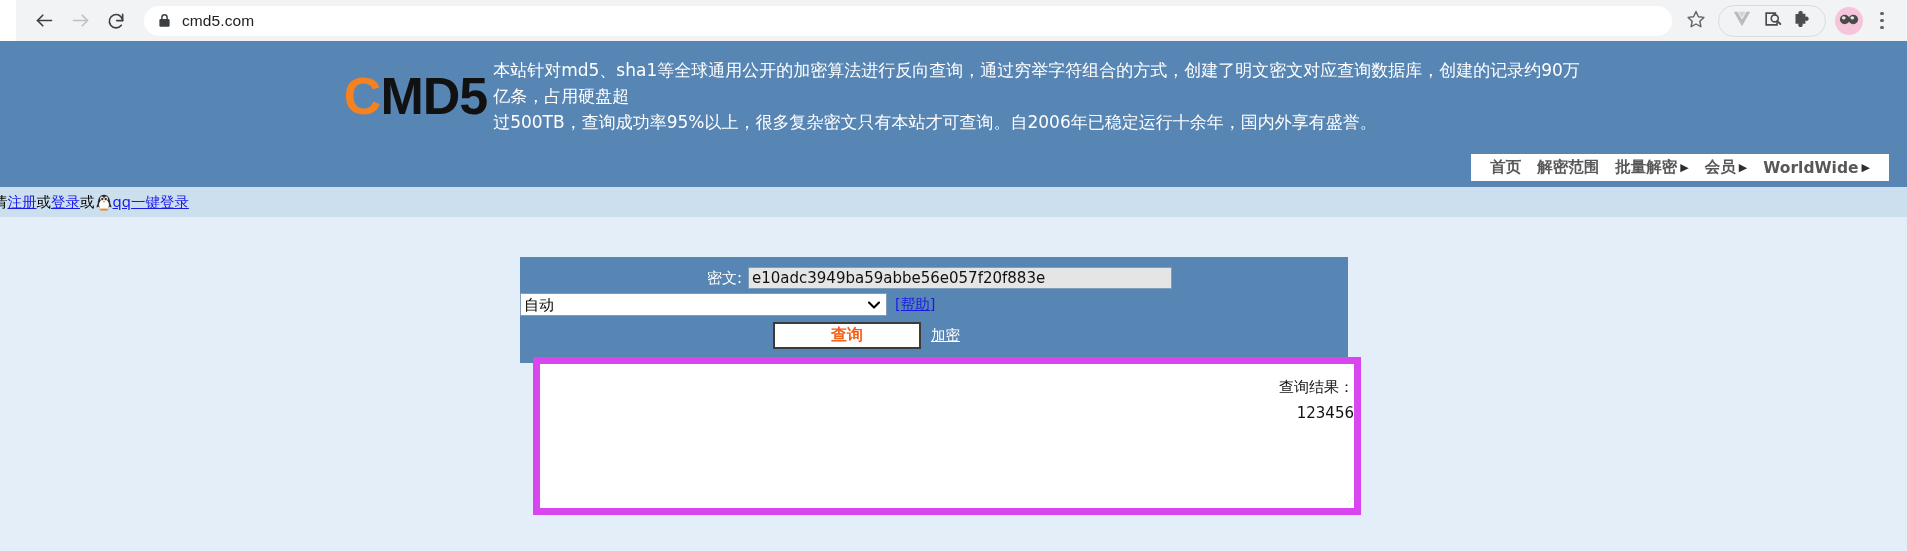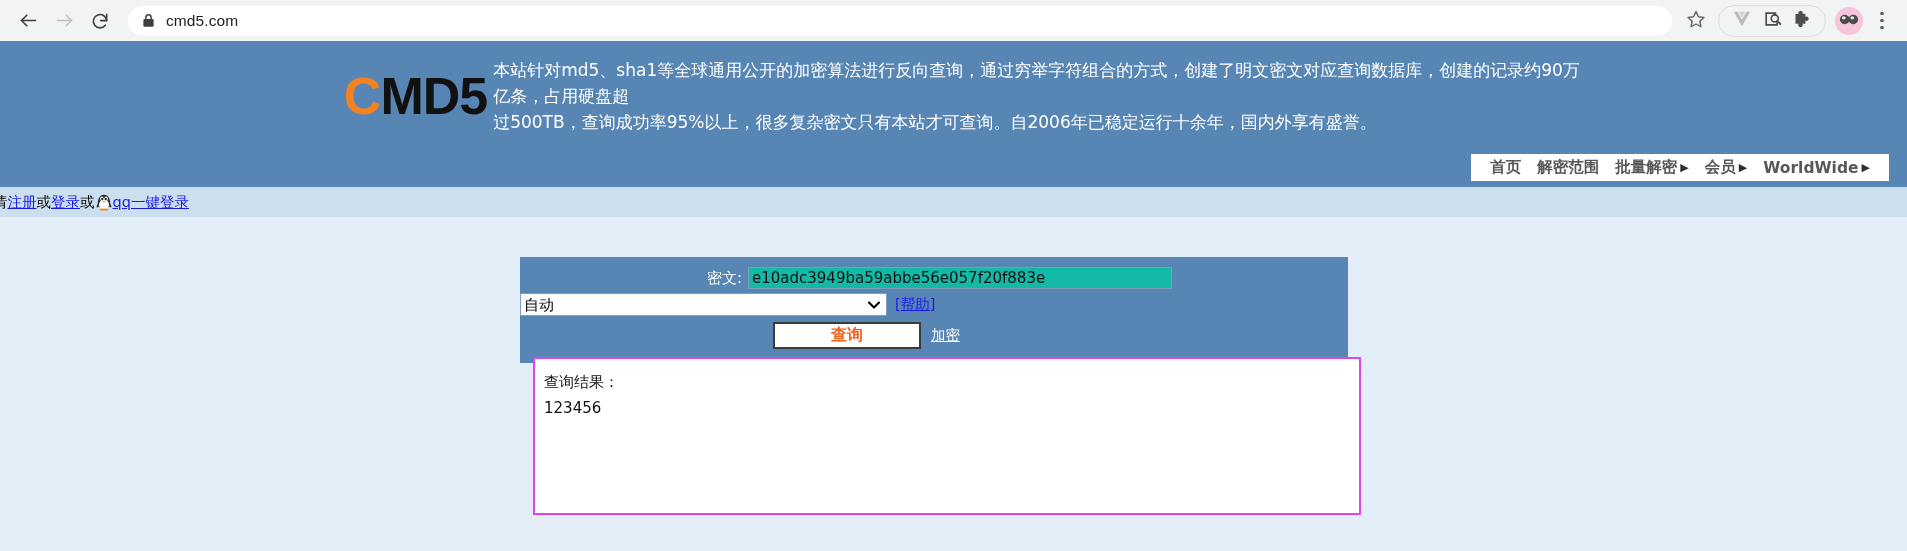--- a/index.html
+++ b/index.html
@@ -12,20 +12,21 @@
   }
 
   
   .browser-bar {
     height: 41px;
     background: #f1f3f4;
     display: flex;
     align-items: center;
     padding: 0 10px;
     position: relative;
+    margin-left: 16px;
   }
   .nav-btn {
     width: 36px; height: 36px;
     display: flex; align-items: center; justify-content: center;
     border-radius: 50%;
     flex: 0 0 auto;
   }
   .nav-btn svg { display: block; }
   .omnibox {
     flex: 1 1 auto;
@@ -211,21 +212,21 @@
     text-align: right;
     color: #ffffff;
     font-size: 15px;
     padding-right: 6px;
     font-family: "DejaVu Sans", sans-serif;
   }
   .text-input {
     width: 424px;
     height: 22px;
     border: 1px solid #7f9db9;
-    background: #14b8a6;
+    background: #e5e5e5;
     font-size: 15px;
     color: #111;
     padding: 0 3px;
     line-height: 20px;
     font-family: "DejaVu Sans", sans-serif;
     outline: none;
   }
   .select-wrap {
     width: 367px;
     height: 23px;
@@ -286,22 +287,23 @@
     font-family: "DejaVu Sans", sans-serif;
   }
 
   .result-panel {
     position: absolute;
     left: 533px;
     top: 140px;
     width: 828px;
     height: 158px;
     background: #ffffff;
-    border: 2px solid #d946ef;
+    border: 7px solid #d946ef;
     padding: 14px 0 16px 9px;
+    text-align: right;
   }
   .result-title {
     font-size: 15px;
     color: #111111;
     margin-bottom: 7px;
     font-family: "DejaVu Sans", sans-serif;
   }
   .result-value {
     font-size: 15px;
     color: #111111;

